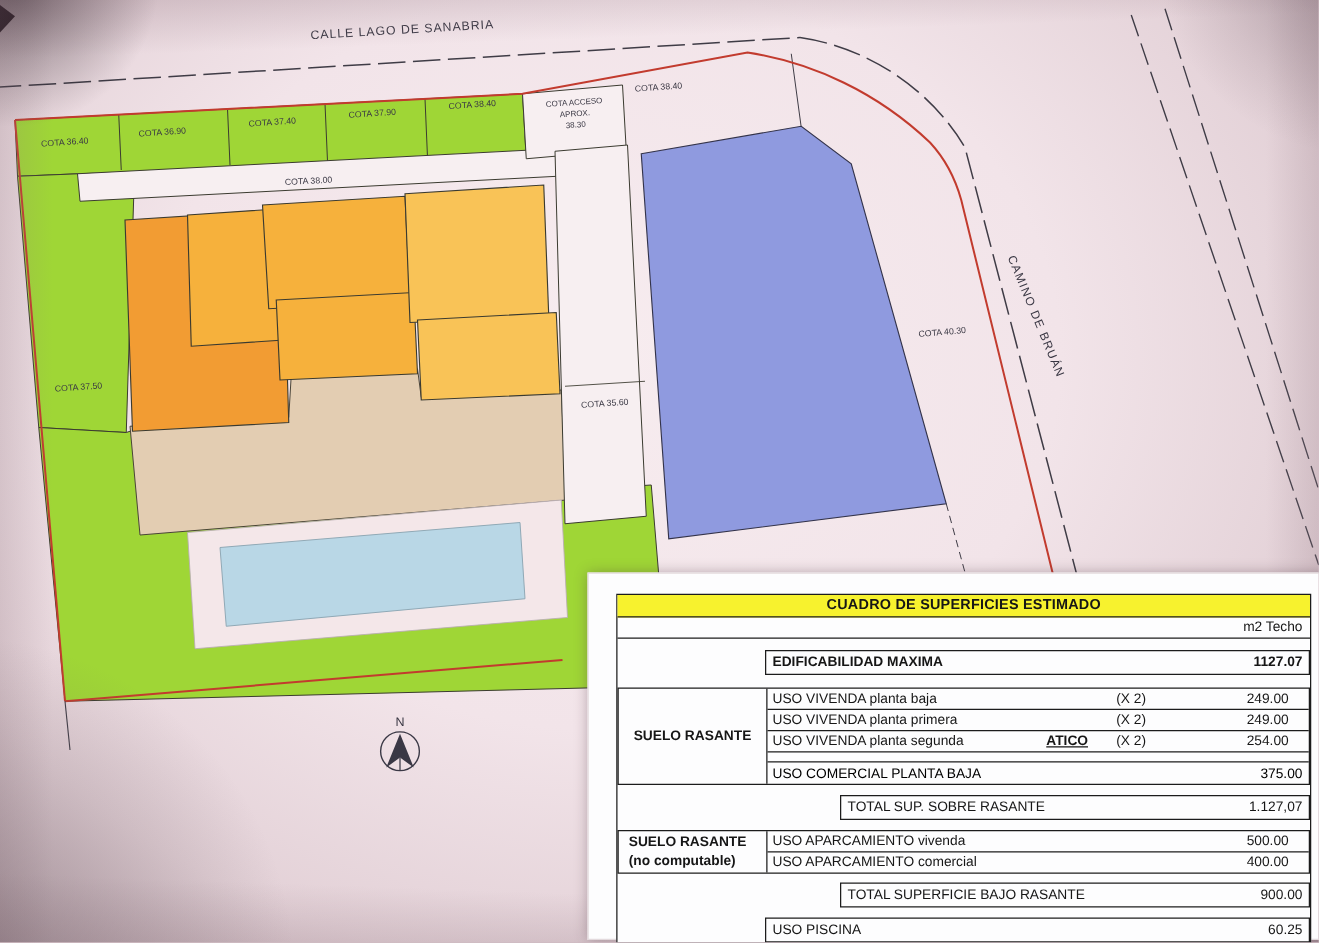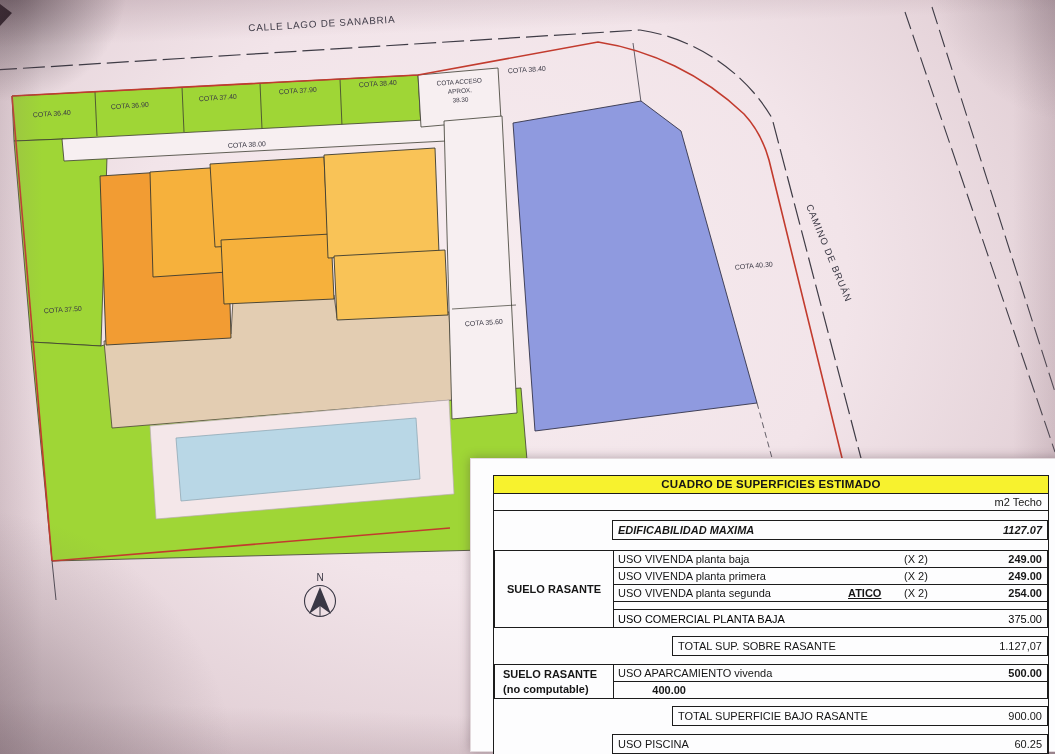--- a/index.html
+++ b/index.html
@@ -20,37 +20,37 @@
   
   .table-panel{position:absolute;left:470px;top:458px;width:590px;height:292px;z-index:3;
     background:#fdfdfe;border:1px solid #e3dadd;box-shadow:0 0 10px rgba(70,50,60,.38);}
   .tframe{position:absolute;left:22px;top:16px;width:554px;border:1.4px solid #1c1c1c;background:#fdfdfe;}
   .trow{display:flex;align-items:center;font-size:11px;color:#161616;line-height:1;}
   .title-row{height:17px;background:#f7f22e;border-bottom:1.3px solid #1c1c1c;
     justify-content:center;font-weight:bold;font-size:11.5px;letter-spacing:.2px;}
   .unit-row{height:16px;border-bottom:1.3px solid #1c1c1c;justify-content:flex-end;padding-right:6px;}
   .spacer9{height:9px}.spacer10{height:10px}.spacer8{height:8px}.spacer7{height:7px}
   .boxrow{display:flex;align-items:center;height:18px;border:1.2px solid #1c1c1c;font-size:11px;color:#161616;}
-  .edif-row{margin-left:118px;font-weight:bold;font-style:italic;}
+  .edif-row{margin-left:118px;font-weight:bold;}
   .total-row{margin-left:178px;}
   .piscina-row{margin-left:118px;}
   .lbl{padding-left:5px;}
   .val{margin-left:auto;padding-right:5px;text-align:right;}
   .section{display:flex;border:1.2px solid #1c1c1c;}
   .left-cell{width:118px;border-right:1.2px solid #1c1c1c;display:flex;flex-direction:column;
     justify-content:center;font-weight:bold;font-size:11px;color:#161616;}
   .left-cell .cl{padding-left:8px;line-height:1.3;}
   .left-cell.center .cl{text-align:center;padding-left:0;}
   .rows-col{flex:1;display:flex;flex-direction:column;}
   .urow{display:flex;align-items:center;height:16px;font-size:11px;color:#161616;}
   .urow + .urow{border-top:1px solid #1c1c1c;}
   .urow .ulbl{flex:1;padding-left:4px;}
   .urow .utag{width:56px;font-weight:bold;text-decoration:underline;}
   .urow .umult{width:66px;}
-  .urow .uval{width:72px;text-align:right;padding-right:5px;font-weight:bold;}
+  .urow .uval{width:72px;text-align:right;padding-right:16px;}
   .thinrow{height:7px;border-top:1px solid #1c1c1c;}
   .crow{height:17px;border-top:1px solid #1c1c1c;display:flex;align-items:center;font-size:11px;}
   .crow .ulbl{flex:1;padding-left:4px;}
   .crow .uval{width:72px;text-align:right;padding-right:5px;}
 </style>
 </head>
 <body>
 
 <div class="photo">
 
@@ -189,20 +189,21 @@
         <div class="left-cell">
           <span class="cl">SUELO RASANTE</span>
           <span class="cl">(no computable)</span>
         </div>
         <div class="rows-col">
           <div class="urow">
             <span class="ulbl">USO APARCAMIENTO vivenda</span>
             <span class="uval">500.00</span>
           </div>
           <div class="urow">
+            <span class="ulbl">USO APARCAMIENTO comercial</span>
             <span class="uval">400.00</span>
           </div>
         </div>
       </div>
       <div class="spacer7"></div>
 
       <div class="boxrow total-row">
         <span class="lbl">TOTAL SUPERFICIE  BAJO RASANTE</span>
         <span class="val">900.00</span>
       </div>

